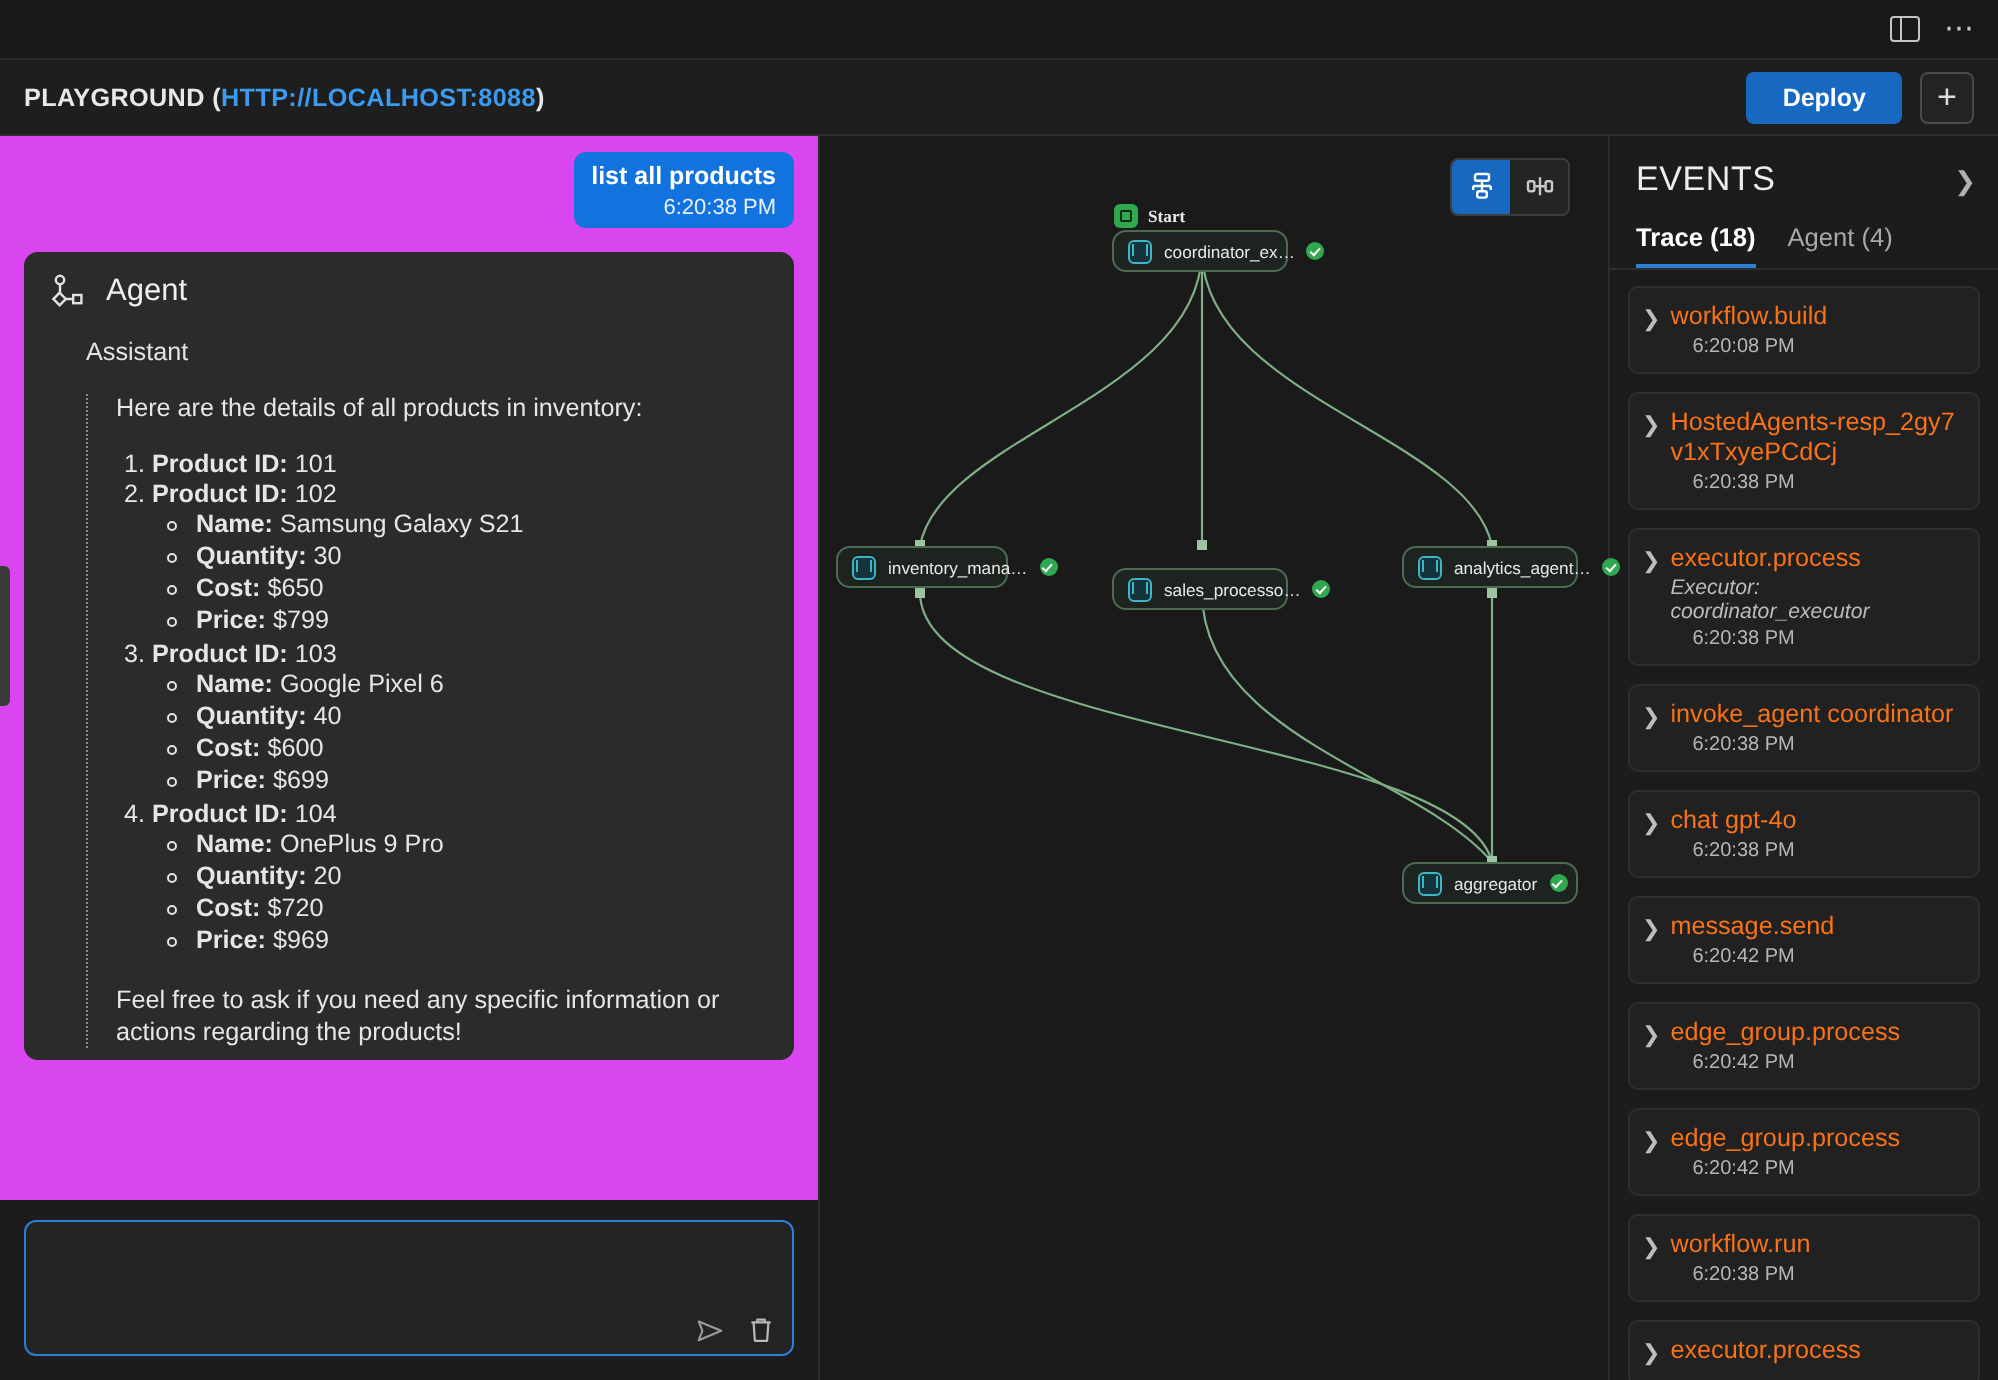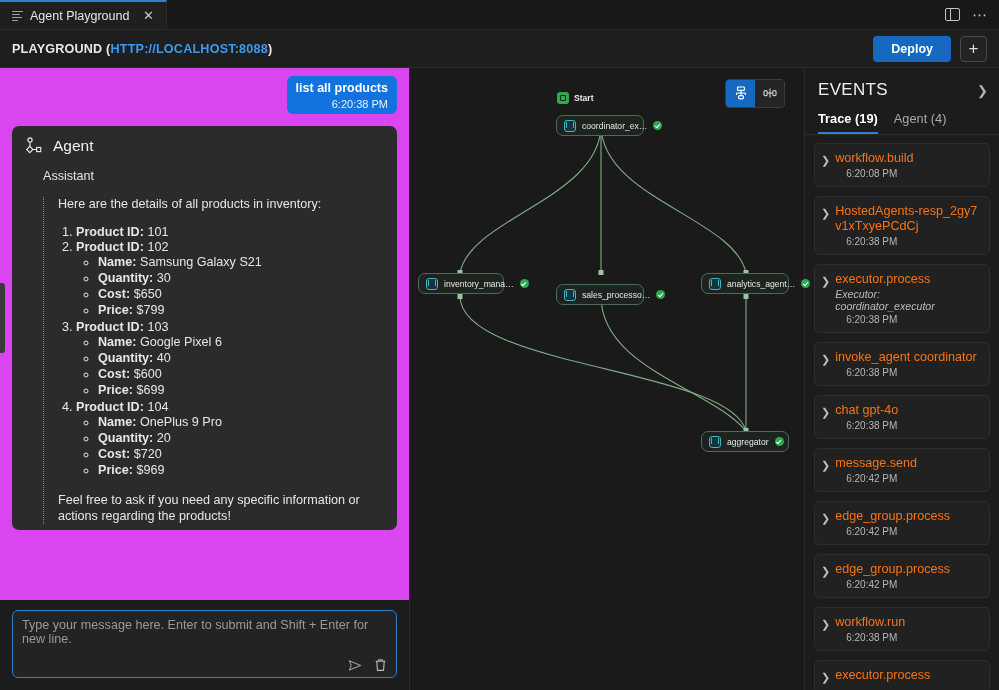--- a/index.html
+++ b/index.html
@@ -178,30 +178,20 @@
   .ev-chevron { color: #bdbdbd; font-size: 11px; line-height: 16px; flex: none; padding-top: 1px; }
   .ev-body { min-width: 0; }
   .ev-title { font-size: 12.6px; font-weight: normal; color: #f97316; line-height: 15px; word-break: break-all; }
   .ev-sub { font-size: 10.6px; color: #bbb; margin-top: 1px; font-style: italic; }
   .ev-time { font-size: 10px; color: #b6b6b6; margin-top: 2px; margin-left: 11px; }
 </style>
 </head>
 <body>
 
 <div class="tabbar">
-  <div class="tab">
-    <span class="tab-file-icon">
-        <i></i>
-        <i></i>
-        <i></i>
-        <i></i>
-      </span>
-    <span class="tab-label">Agent Playground</span>
-    <span class="tab-close">✕</span>
-  </div>
   <div class="tabbar-right">
     <span class="ico-split"></span>
     <span class="ico-dots">⋯</span>
   </div>
 </div>
 
 <div class="header">
   <div class="header-title">
     <span>PLAYGROUND (</span><span class="url">HTTP://LOCALHOST:8088</span><span>)</span>
   </div>
@@ -275,21 +265,20 @@
             </li>
           </ol>
           <div class="msg-outro">Feel free to ask if you need any specific information or actions regarding the products!</div>
         </div>
 
       </div>
     </div>
 
     <div class="composer-wrap">
       <div class="composer">
-        <div class="composer-ph">Type your message here. Enter to submit and Shift + Enter for new line.</div>
         <div class="composer-icons">
           <svg class="ico-send" viewBox="0 0 16 15">
             <path d="M1.5 2 L14.5 7.4 L1.5 12.8 L3.6 7.4 Z" fill="none" stroke="#9b9b9b" stroke-width="1.2" stroke-linejoin="round"></path>
           </svg>
           <svg class="ico-trash" viewBox="0 0 14 15">
             <path d="M1.8 3.4 H12.2 M5 3.4 V1.9 H9 V3.4 M3 3.4 L3.7 13.3 H10.3 L11 3.4" fill="none" stroke="#b9b9b9" stroke-width="1.2" stroke-linejoin="round"></path>
           </svg>
         </div>
       </div>
     </div>
@@ -327,21 +316,21 @@
         <rect x="47.5" y="202" width="5" height="5"></rect>
           <rect x="188.5" y="202" width="5" height="5"></rect>
           <rect x="333.5" y="202" width="5" height="5"></rect>
         <rect x="47.5" y="226" width="5" height="5"></rect>
           <rect x="188.5" y="226" width="5" height="5"></rect>
           <rect x="333.5" y="226" width="5" height="5"></rect>
         <rect x="333.5" y="360" width="5" height="5"></rect>
       </g>
     </svg>
 
-    <div class="start-label" style="left:147px; top:24px;">
+    <div class="start-label" style="left:147px; top:34px;font-family:Liberation Serif, serif;">
       <span class="start-ico"></span>
       <span class="start-txt">Start</span>
     </div>
 
     <div class="node" style="left:146px; top:47px; width:88px;">
       <span class="node-ico"></span>
       <span class="node-label">coordinator_ex…</span>
       <span class="node-check"></span>
     </div>
     <div class="node" style="left:8px; top:205px; width:86px;">
@@ -365,21 +354,21 @@
       <span class="node-check"></span>
     </div>
   </div>
 
   <div class="events-pane">
     <div class="events-head">
       <span class="events-title">EVENTS</span>
       <span class="events-chevron">❯</span>
     </div>
     <div class="events-tabs">
-      <div class="ev-tab active">Trace (19)</div>
+      <div class="ev-tab active">Trace (18)</div>
       <div class="ev-tab">Agent (4)</div>
     </div>
     <div class="events-list">
       <div class="event-item">
         <span class="ev-chevron">❯</span>
         <div class="ev-body">
           <div class="ev-title">workflow.build</div>
           <div class="ev-time">6:20:08 PM</div>
         </div>
       </div>

